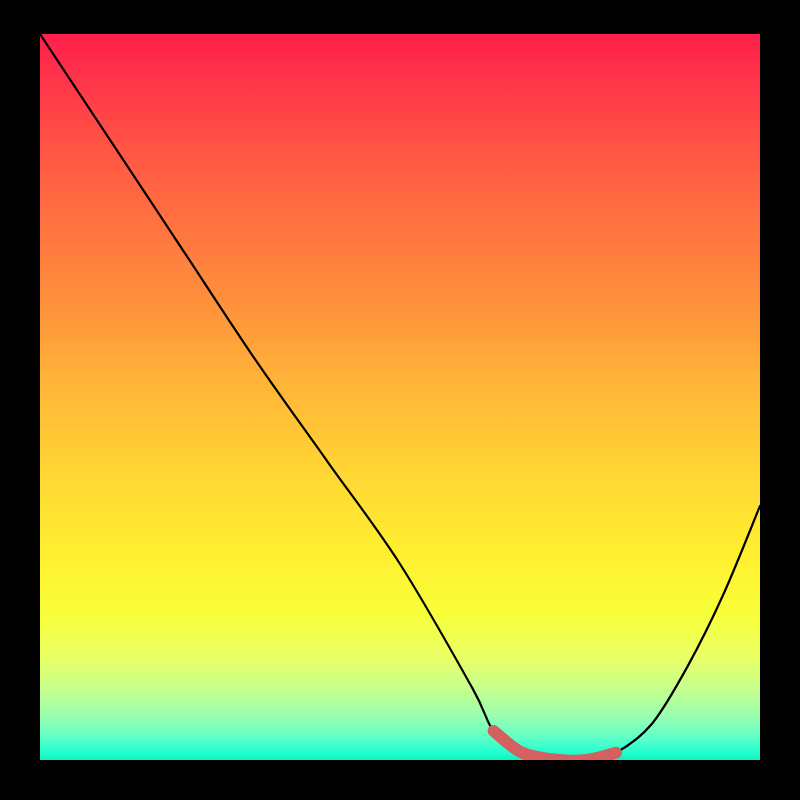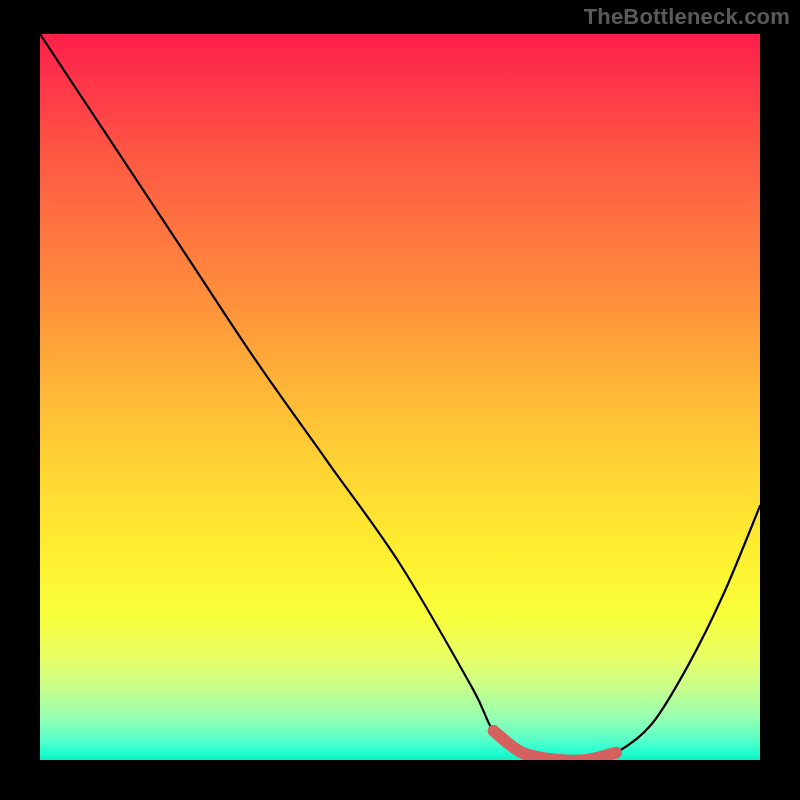--- a/index.html
+++ b/index.html
@@ -75,21 +75,20 @@
     stroke: #d46060;
     stroke-width: 12;
     stroke-linecap: round;
   }
 </style>
 </head>
 <body>
 
 <div class="frame">
 
-  <div class="watermark">TheBottleneck.com</div>
 
   <div class="plot-area">
     <div class="gradient"></div>
 
     <svg class="curve" viewBox="0 0 720 726" preserveAspectRatio="none">
       <path id="main-curve" class="curve-main" d="M 0 0 C 4.8 7.26000000000001, 16.8 25.410000000000064, 28.8 43.56000000000006 C 40.8 61.71000000000005, 52.8 79.85999999999999, 72 108.89999999999998 C 91.2 137.93999999999997, 120 181.5, 144 217.8 C 168 254.10000000000002, 192 291.61, 216 326.7 C 240 361.78999999999996, 264 394.46000000000004, 288 428.34000000000003 C 312 462.22, 336 492.47, 360 529.98 C 384 567.49, 416.4 625.5699999999999, 432 653.4 C 447.6 681.23, 445.20000000000005 686.07, 453.6 696.96 C 462 707.85, 471.6 713.9, 482.40000000000003 718.74 C 493.20000000000005 723.58, 507.59999999999997 724.79, 518.4 726 C 529.1999999999999 727.21, 537.6 727.21, 547.2 726 C 556.8000000000001 724.79, 565.2 724.79, 576 718.74 C 586.8 712.69, 600 704.22, 612 689.7 C 624 675.1800000000001, 636 653.4, 648 631.62 C 660 609.84, 672 585.64, 684 559.02 C 696 532.4, 714 486.41999999999996, 720 471.9"></path>
       <path id="highlight-curve" class="curve-highlight" d="M 453.6 696.96 C 458.40000000000003 700.59, 471.6 713.9, 482.40000000000003 718.74 C 493.20000000000005 723.58, 507.59999999999997 724.79, 518.4 726 C 529.1999999999999 727.21, 537.6 727.21, 547.2 726 C 556.8000000000001 724.79, 571.2 719.95, 576 718.74"></path>
     </svg>
   </div>
 

